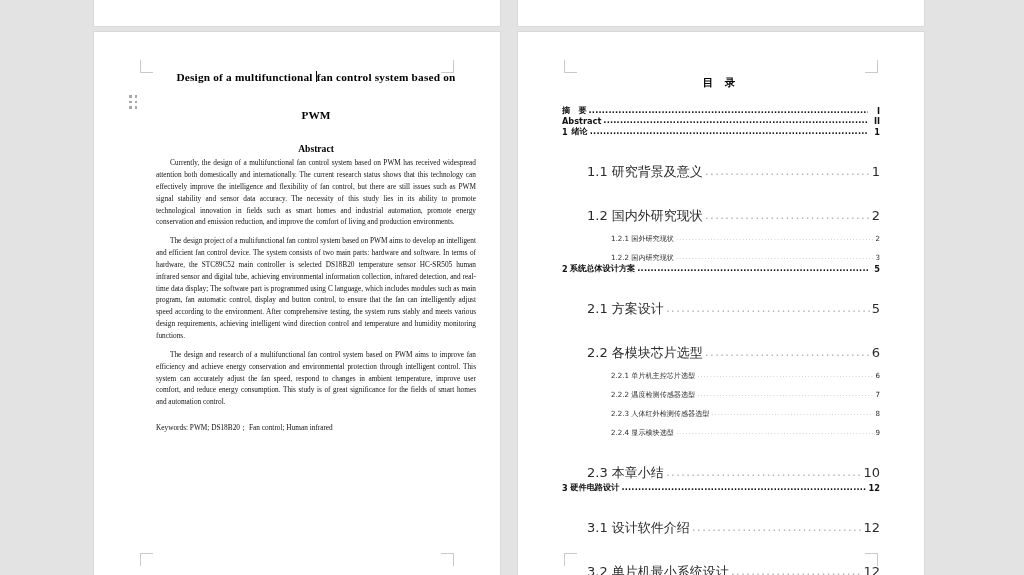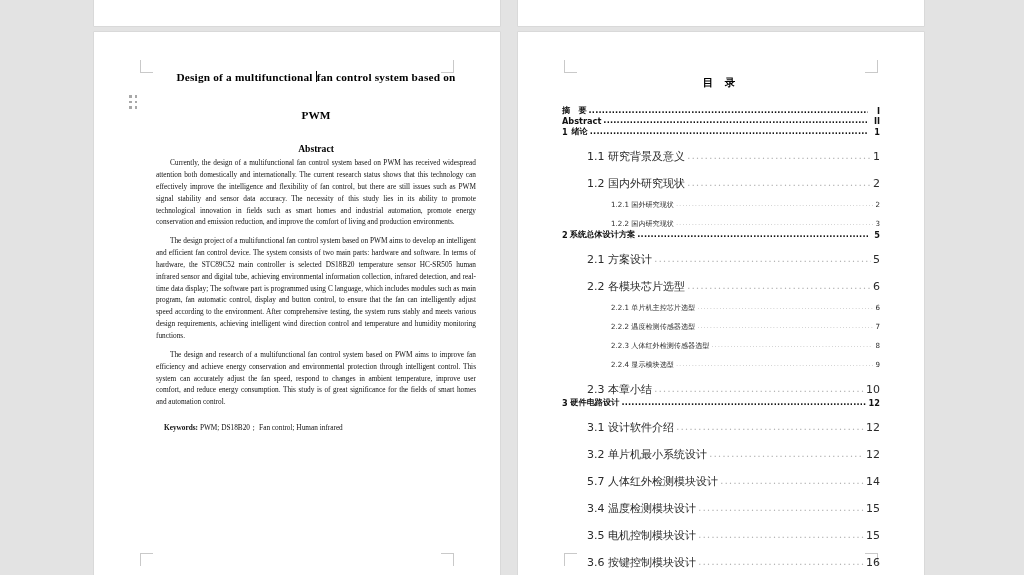--- a/index.html
+++ b/index.html
@@ -103,21 +103,21 @@
     text-indent: 14px;
     color: #111;
     margin-top: 3px;
   }
   .keywords {
     font-size: 7.3px;
     line-height: 1.6;
     color: #111;
     margin-top: 14px;
   }
-  .keywords b { font-weight: bold; margin-left: 8px; }
+  .keywords b { font-weight: normal; }
 
   
   .doc-body-right {
     position: absolute;
     left: 0; top: 0;
     width: 406px; height: 562px;
     padding: 44px 44px 20px 44px;
   }
   .toc-title {
     text-align: center;
@@ -159,23 +159,23 @@
     margin-top: 0;
     font-family: "DejaVu Sans", "Liberation Sans", sans-serif;
     align-items: center;
   }
   .lvl0 .toc-dots::before { letter-spacing: 0.2px; }
   .lvl0 .toc-num { display: inline-block; width: 17px; }
   .lvl0 .toc-page { min-width: 10px; }
 
   
   .lvl1 {
-    font-size: 11px;
+    font-size: 13px;
     font-weight: normal;
-    margin-top: 12px;
+    margin-top: 26px;
     padding-left: 25px;
     color: #2b2b2b;
     font-family: "DejaVu Sans", "Liberation Sans", sans-serif;
   }
   .lvl1 .toc-dots::before { color: #b5b5b5; letter-spacing: 0.9px; }
 
   
   .lvl2 {
     font-size: 7.1px;
     font-weight: normal;

